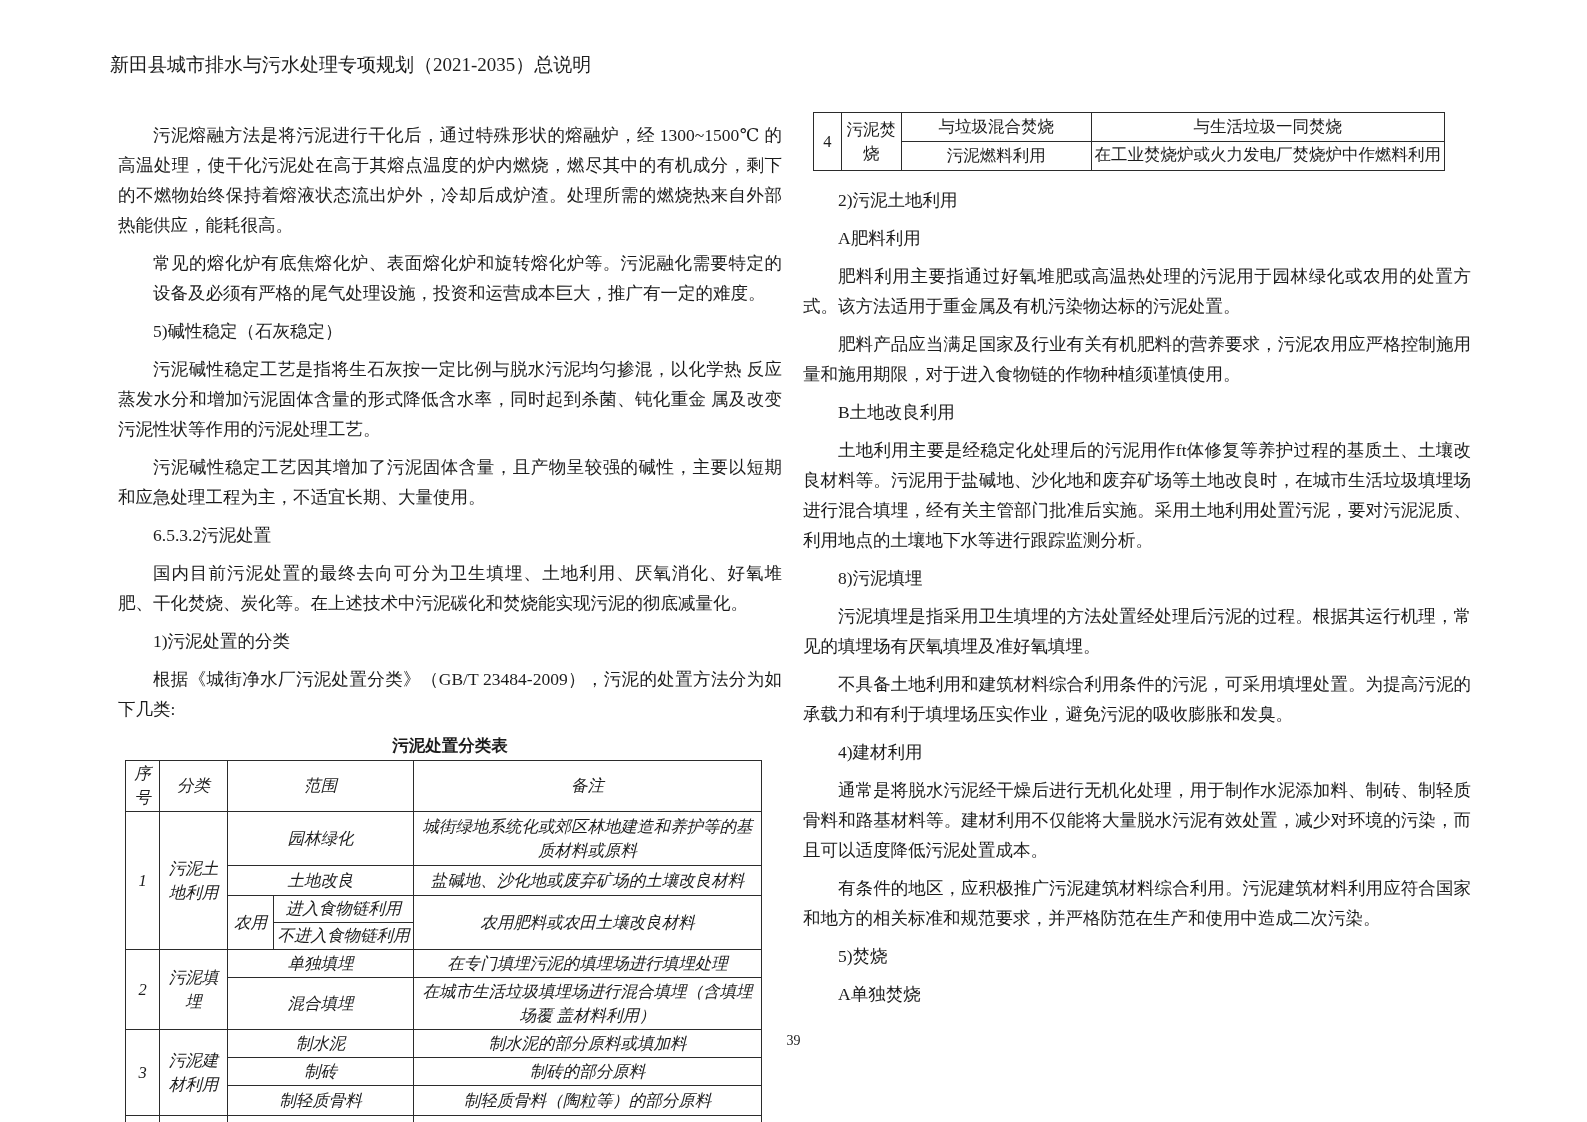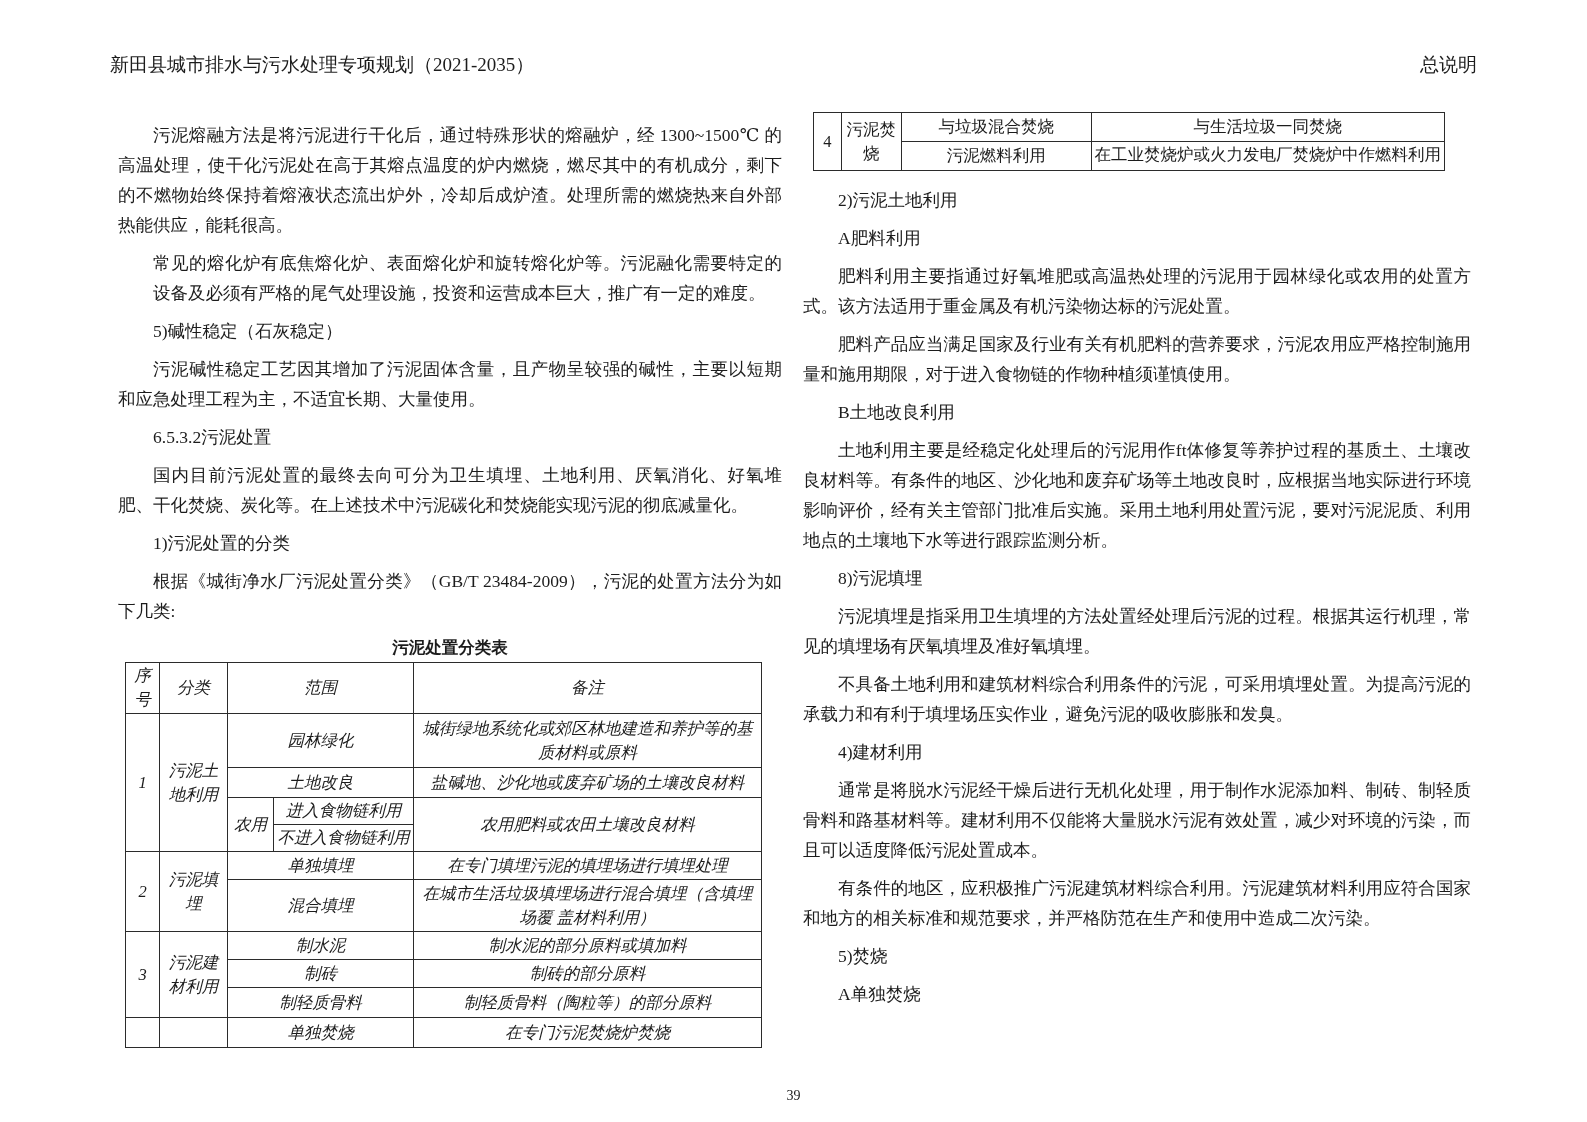--- a/index.html
+++ b/index.html
@@ -6,21 +6,21 @@
   html, body { margin: 0; padding: 0; }
   body {
     width: 1587px; height: 1122px;
     background: #ffffff;
     position: relative;
     font-family: "Liberation Serif", "DejaVu Serif", serif;
     color: #1c1c1c;
   }
   .page-header {
     position: absolute; top: 52px; left: 110px; right: 110px;
-    display: flex; justify-content: space-between; align-items: baseline;
+    display: flex; align-items: baseline;
     font-size: 19px;
   }
   .col-left  { position: absolute; left: 110px; top: 112px; width: 680px; }
   .col-right { position: absolute; left: 795px; top: 106px; width: 684px; }
   .para {
     margin: 8px;
     font-size: 17.5px;
     line-height: 30px;
     text-align: justify;
     text-indent: 2em;
@@ -41,36 +41,37 @@
     vertical-align: middle;
     padding: 1px 3px;
     font-weight: normal;
     font-size: 16.5px;
     line-height: 24px;
   }
   .cls-table  { width: 636px; margin-left: 15px; margin-top: 2px; table-layout: fixed; font-style: italic; }
   .cont-table { width: 632px; margin-left: 18px; margin-top: 6px; margin-bottom: 14px; }
   .cont-table td.wide-note { white-space: nowrap; font-family: Liberation Mono, monospace; }
   .page-footer {
-    position: absolute; top: 1088px; left: 0; right: 0;
+    position: absolute; top: 1033px; left: 0; right: 0;
     text-align: center; font-size: 14px;
   }
 </style>
 </head>
 <body>
 
 <div class="page-header">
   <span>新田县城市排水与污水处理专项规划（2021-2035）</span>
   <span>总说明</span>
 </div>
 
 <div class="col-left">
   <p class="para">污泥熔融方法是将污泥进行干化后，通过特殊形状的熔融炉，经 1300~1500℃ 的高温处理，使干化污泥处在高于其熔点温度的炉内燃烧，燃尽其中的有机成分，剩下的不燃物始终保持着熔液状态流出炉外，冷却后成炉渣。处理所需的燃烧热来自外部热能供应，能耗很高。</p>
   <p class="para indent-all">常见的熔化炉有底焦熔化炉、表面熔化炉和旋转熔化炉等。污泥融化需要特定的设备及必须有严格的尾气处理设施，投资和运营成本巨大，推广有一定的难度。</p>
   <p class="para">5)碱性稳定（石灰稳定）</p>
+  <p class="para">污泥碱性稳定工艺是指将生石灰按一定比例与脱水污泥均匀掺混，以化学热 反应蒸发水分和增加污泥固体含量的形式降低含水率，同时起到杀菌、钝化重金 属及改变污泥性状等作用的污泥处理工艺。</p>
   <p class="para">污泥碱性稳定工艺因其增加了污泥固体含量，且产物呈较强的碱性，主要以短期和应急处理工程为主，不适宜长期、大量使用。</p>
   <p class="para">6.5.3.2污泥处置</p>
   <p class="para">国内目前污泥处置的最终去向可分为卫生填埋、土地利用、厌氧消化、好氧堆肥、干化焚烧、炭化等。在上述技术中污泥碳化和焚烧能实现污泥的彻底减量化。</p>
   <p class="para">1)污泥处置的分类</p>
   <p class="para">根据《城街净水厂污泥处置分类》（GB/T 23484-2009），污泥的处置方法分为如下几类:</p>
 
   <div class="table-title">污泥处置分类表</div>
 
   <table class="cls-table">
     <colgroup>
@@ -159,21 +160,21 @@
       <td class="wide-note">在工业焚烧炉或火力发电厂焚烧炉中作燃料利用</td>
     </tr>
   </tbody>
     </table>
 
   <p class="para">2)污泥土地利用</p>
   <p class="para">A肥料利用</p>
   <p class="para">肥料利用主要指通过好氧堆肥或高温热处理的污泥用于园林绿化或农用的处置方式。该方法适用于重金属及有机污染物达标的污泥处置。</p>
   <p class="para">肥料产品应当满足国家及行业有关有机肥料的营养要求，污泥农用应严格控制施用量和施用期限，对于进入食物链的作物种植须谨慎使用。</p>
   <p class="para">B土地改良利用</p>
-  <p class="para">土地利用主要是经稳定化处理后的污泥用作ft体修复等养护过程的基质土、土壤改良材料等。有条件的地区、沙化地和废弃矿场等土地改良时，应根据当地实际进行环境影响评价，经有关主管部门批准后实施。采用土地利用处置污泥，要对污泥泥质、利用地点的土壤地下水等进行跟踪监测分析。</p>
+  <p class="para">土地利用主要是经稳定化处理后的污泥用作ft体修复等养护过程的基质土、土壤改良材料等。污泥用于盐碱地、沙化地和废弃矿场等土地改良时，在城市生活垃圾填埋场进行混合填埋，经有关主管部门批准后实施。采用土地利用处置污泥，要对污泥泥质、利用地点的土壤地下水等进行跟踪监测分析。</p>
   <p class="para">8)污泥填埋</p>
   <p class="para">污泥填埋是指采用卫生填埋的方法处置经处理后污泥的过程。根据其运行机理，常见的填埋场有厌氧填埋及准好氧填埋。</p>
   <p class="para">不具备土地利用和建筑材料综合利用条件的污泥，可采用填埋处置。为提高污泥的承载力和有利于填埋场压实作业，避免污泥的吸收膨胀和发臭。</p>
   <p class="para">4)建材利用</p>
   <p class="para">通常是将脱水污泥经干燥后进行无机化处理，用于制作水泥添加料、制砖、制轻质骨料和路基材料等。建材利用不仅能将大量脱水污泥有效处置，减少对环境的污染，而且可以适度降低污泥处置成本。</p>
   <p class="para">有条件的地区，应积极推广污泥建筑材料综合利用。污泥建筑材料利用应符合国家和地方的相关标准和规范要求，并严格防范在生产和使用中造成二次污染。</p>
   <p class="para">5)焚烧</p>
   <p class="para">A单独焚烧</p>
 </div>
 

